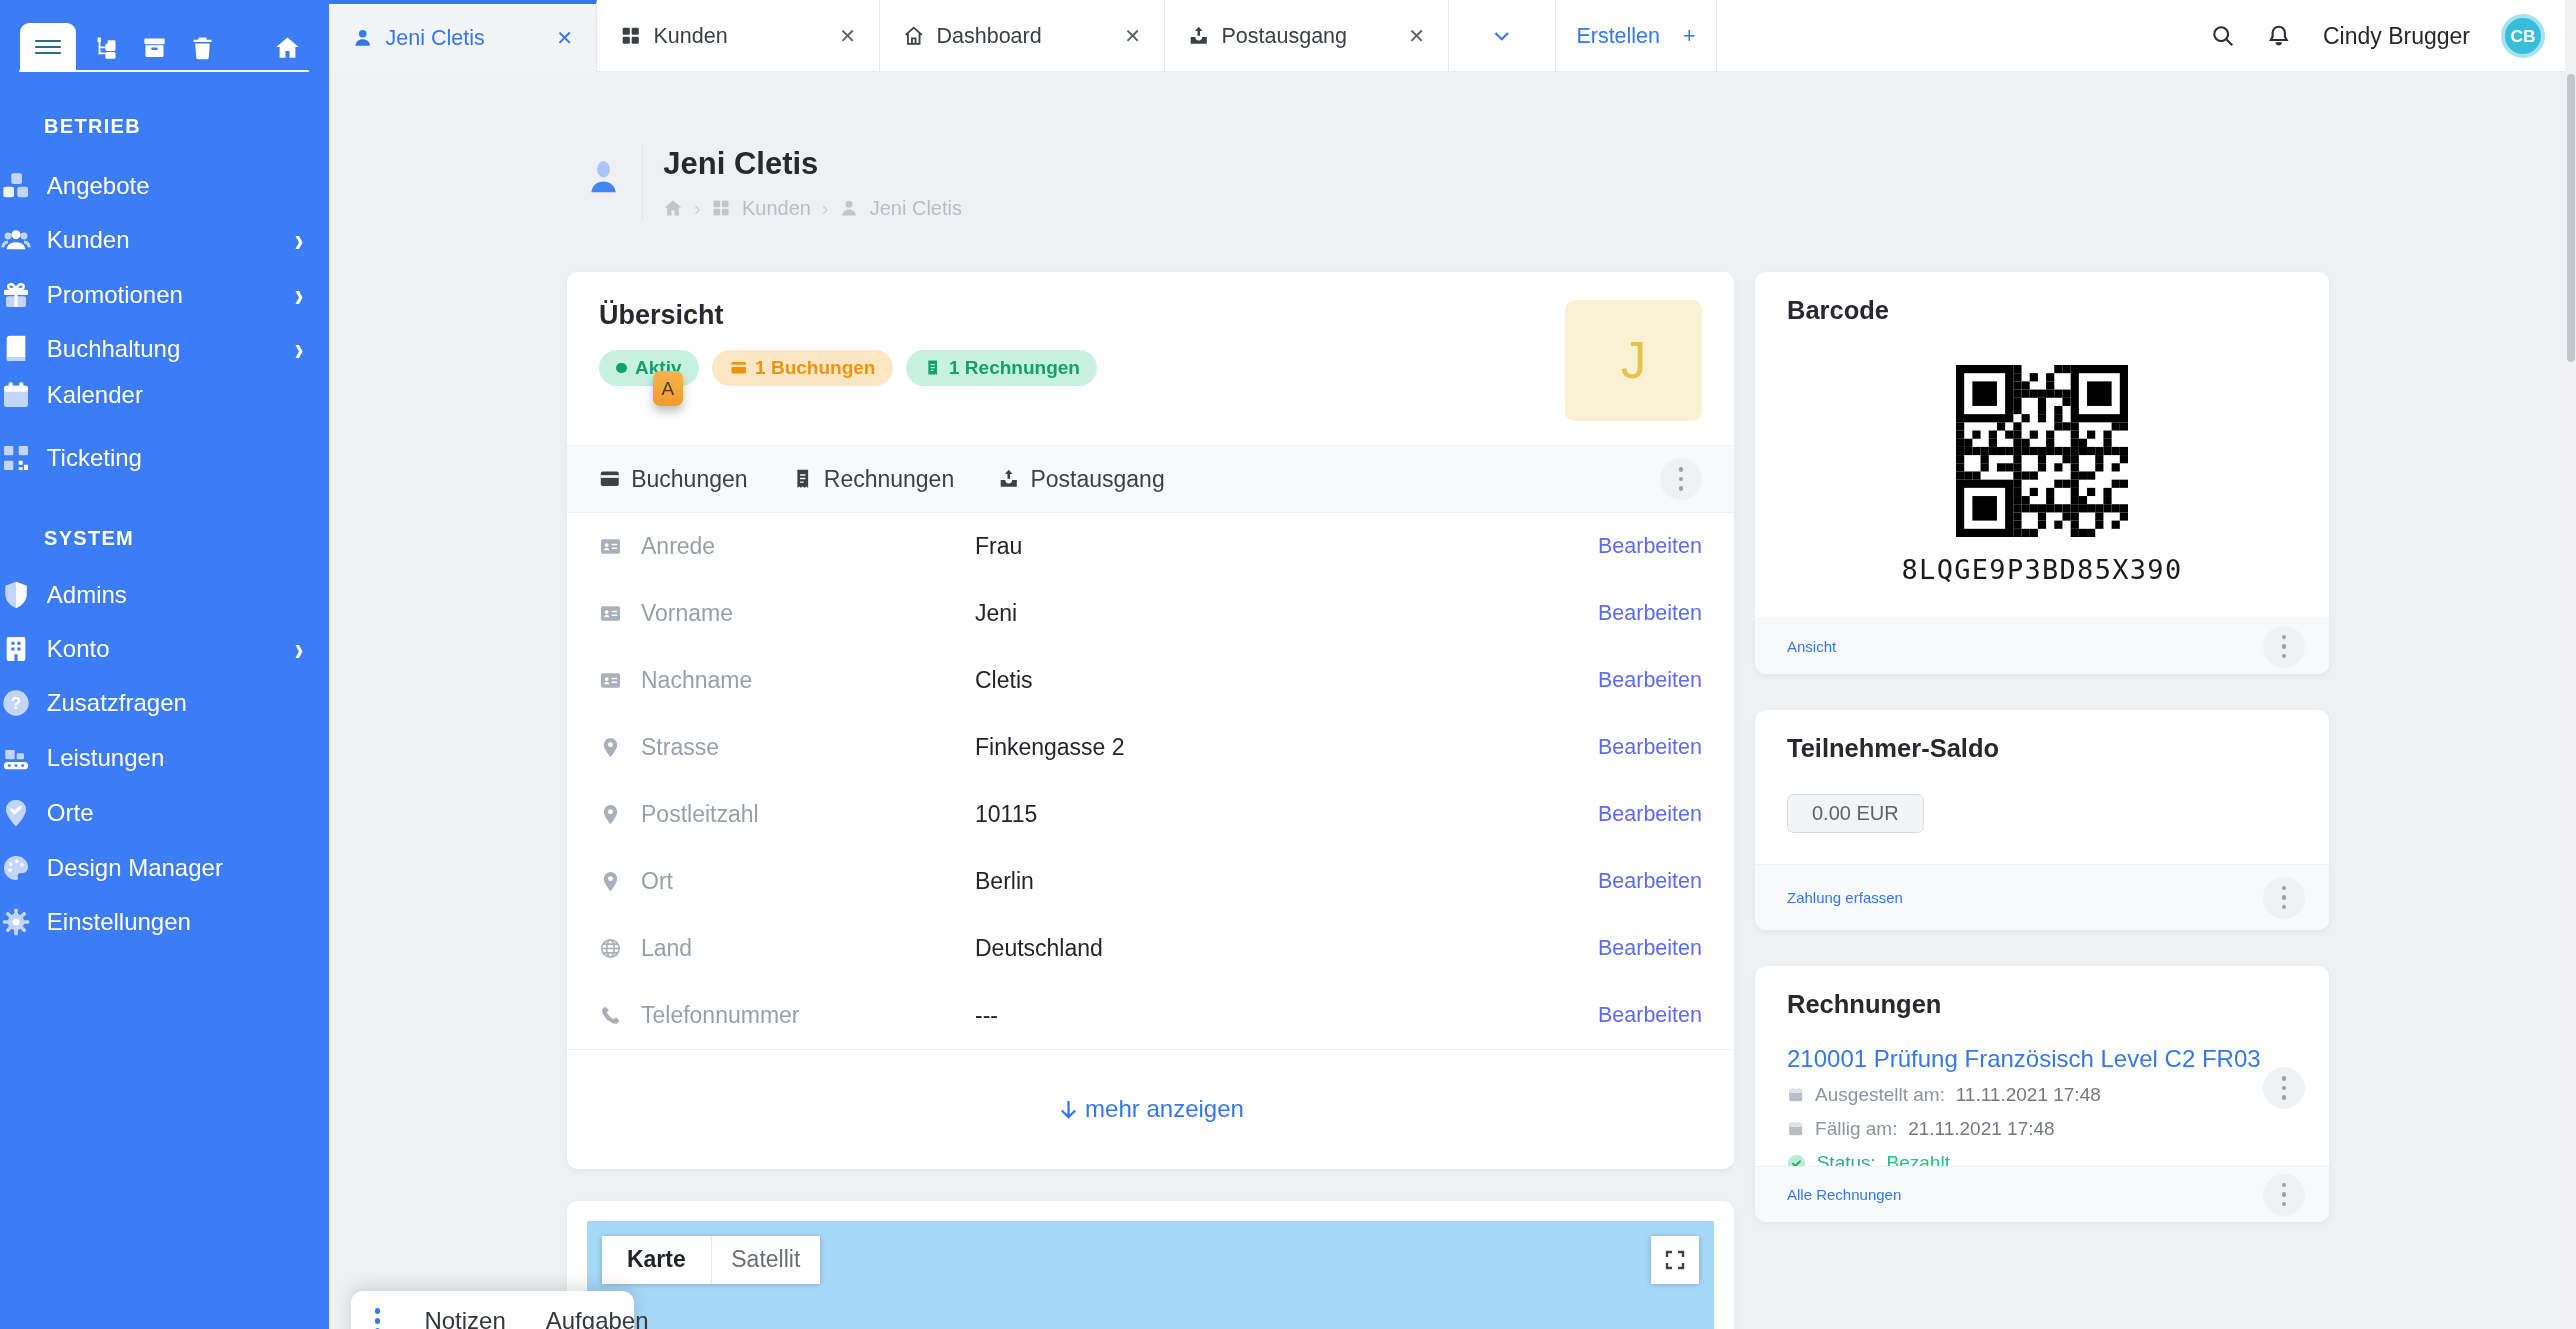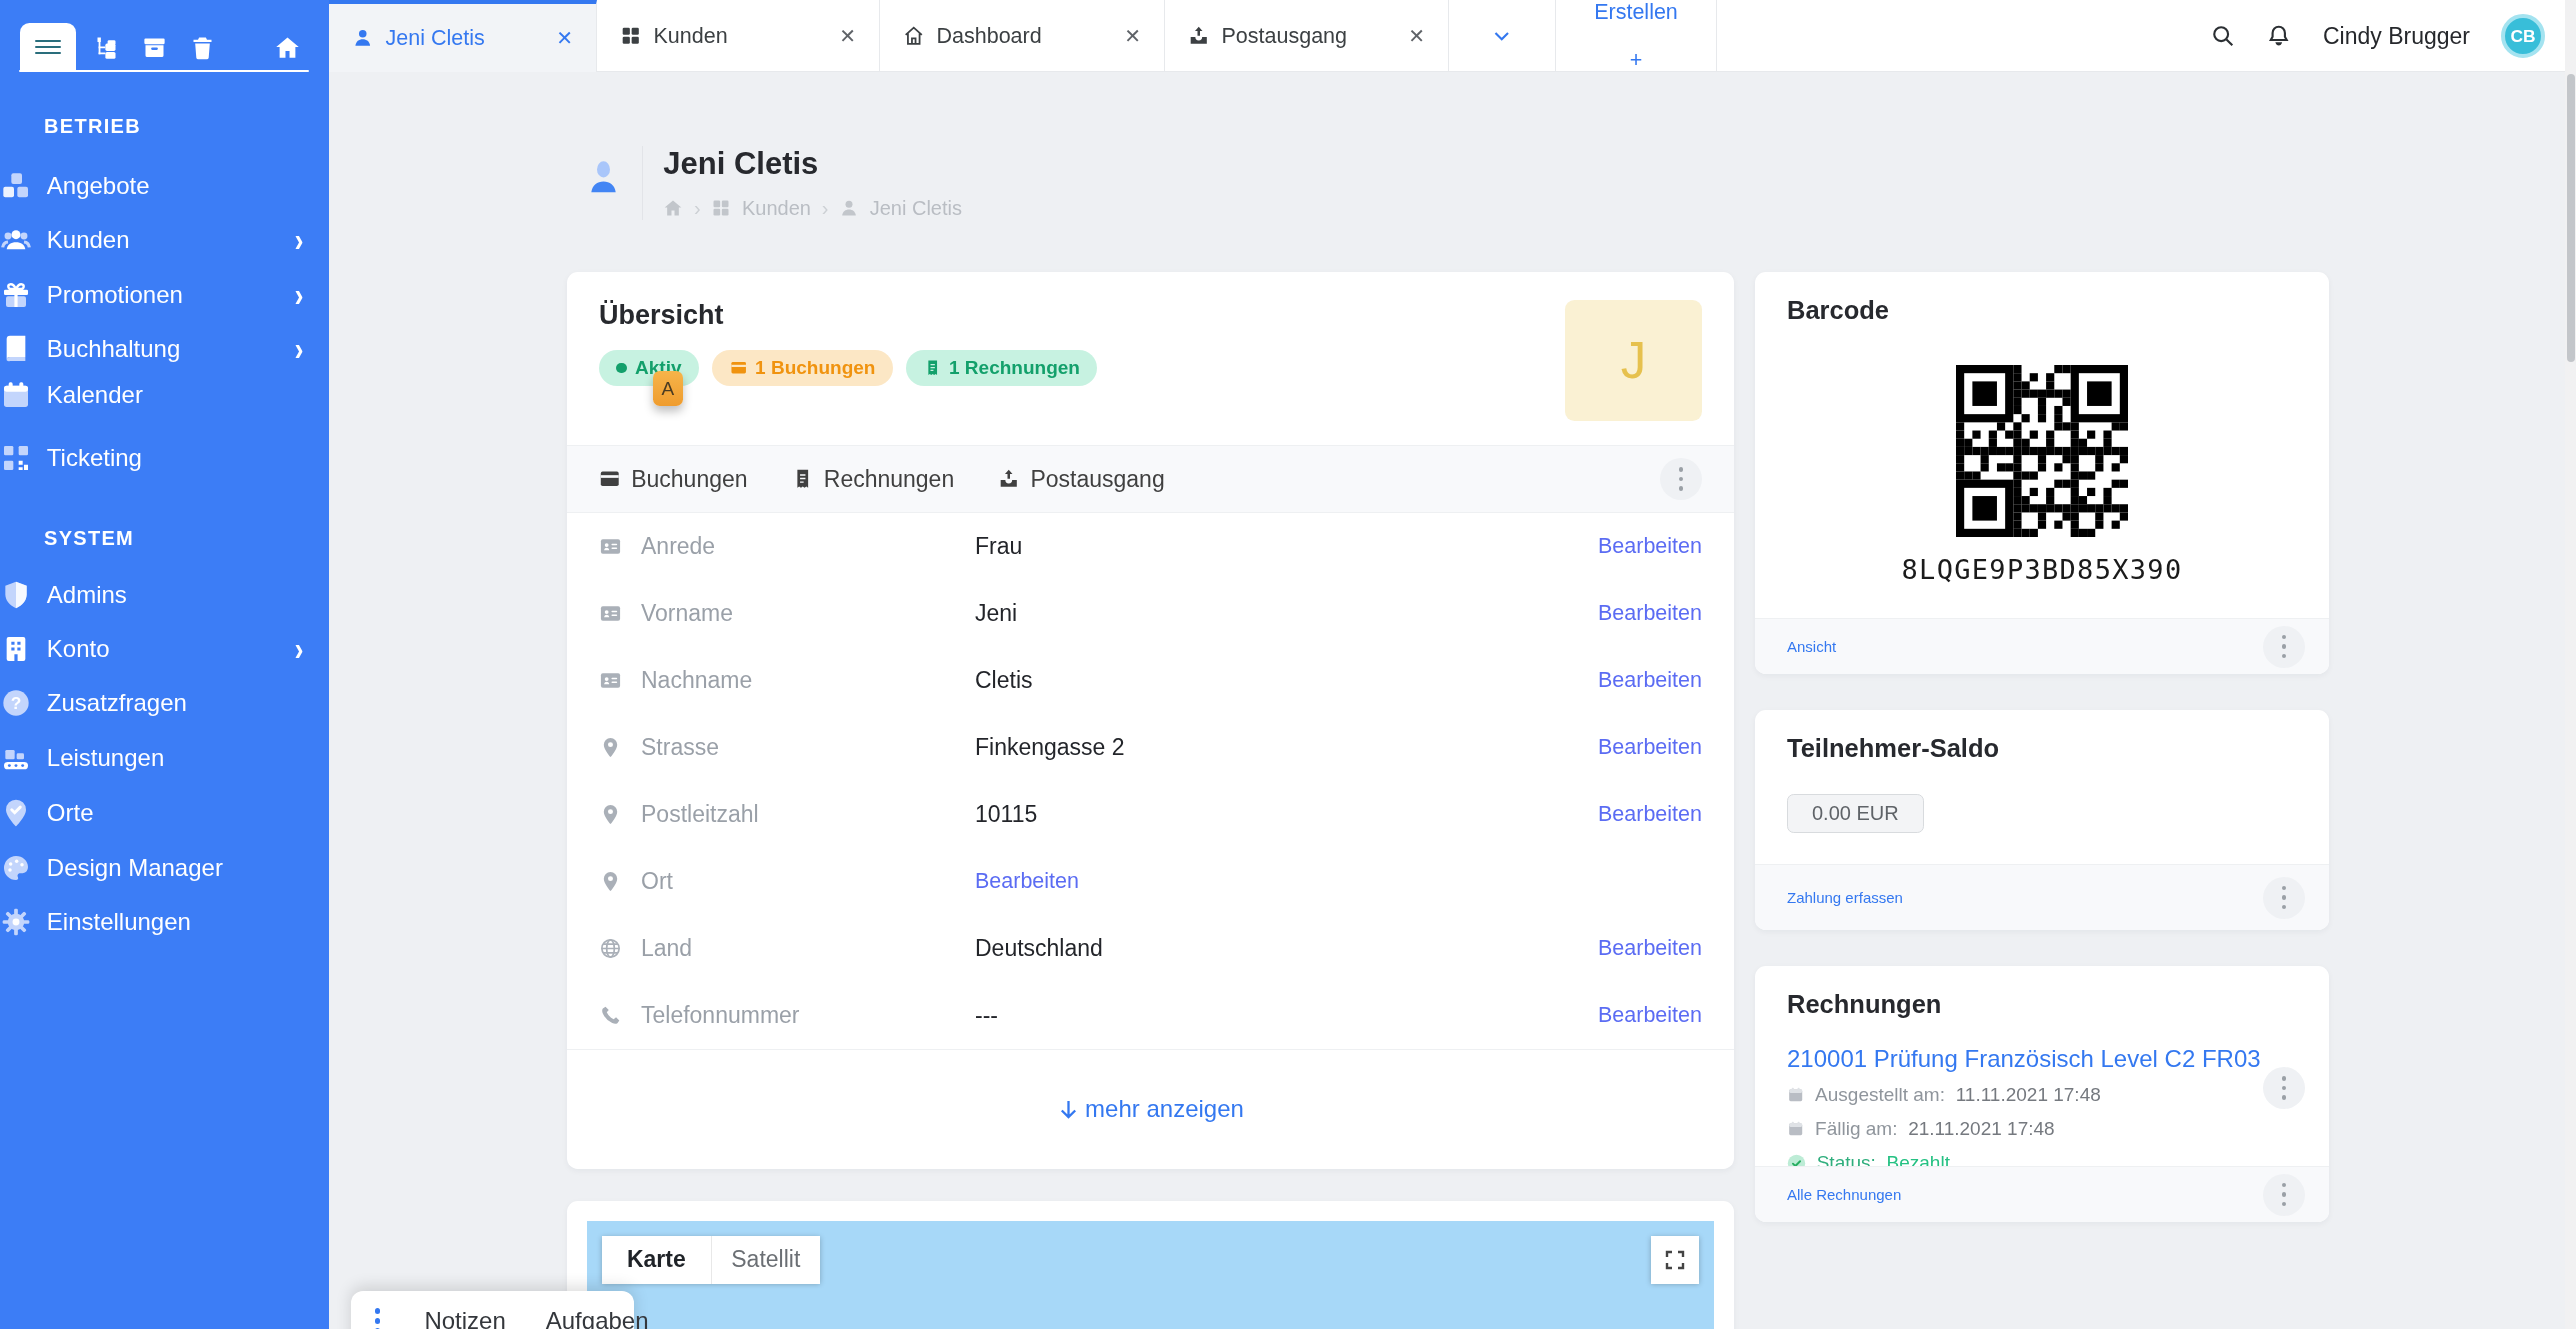--- a/index.html
+++ b/index.html
@@ -22,21 +22,21 @@
 
   
   .topbar { position:absolute; left:329px; top:0; right:0; height:72px; background:#fff; border-bottom:1.3px solid #e7e9ec; display:flex; z-index:20; }
   .tab { position:relative; height:72px; border-right:1.3px solid #e7e9ec; display:flex; align-items:center; padding:0 23px; gap:12px; cursor:pointer; }
   .tab .t-ico { width:21.5px; height:21.5px; color:#3c4043; }
   .tab .t-label { font-size:21.5px; color:#3c4043; white-space:nowrap; }
   .tab .t-close { margin-left:auto; font-size:20px; color:#5f6368; padding-left:16px; }
   .tab.active { background:#f2f4f7; border-top:4px solid #3478f0; }
   .tab.active .t-label, .tab.active .t-close, .tab.active .t-ico { color:#3478f0; }
   .tab-chevron { width:107px; justify-content:center; color:#3478f0; }
-  .tab-create { width:161px; justify-content:center; gap:23px;flex-direction:column; }
+  .tab-create { width:161px; justify-content:center; gap:23px; }
   .tab-create .t-label { color:#3478f0; font-weight:500; }
   .tb-right { position:absolute; right:31px; top:0; height:72px; display:flex; align-items:center; gap:31px; }
   .tb-ico { width:25.5px; height:25.5px; color:#2b2f33; cursor:pointer; }
   .tb-user { font-size:23px; color:#26282c; }
   .tb-avatar { width:44px; height:44px; border-radius:50%; background:#38bed9; border:4px solid #a4e3f0; color:#fff; font-size:17.4px; font-weight:bold; display:flex; align-items:center; justify-content:center; cursor:pointer; }
 
   
   .scrollbar { position:absolute; right:0; top:0; width:10.7px; height:1330px; background:#f1f1f2; z-index:40; }
   .scroll-thumb { position:absolute; left:1.3px; top:74px; width:8px; height:288px; background:#c3c6ca; border-radius:4px; }
 
@@ -559,20 +559,21 @@
     </div>
     <div class="f-row">
       <span class="f-labelwrap">
           <span class="f-ico">
             <svg viewBox="0 0 24 24" fill="currentColor">
               <path d="M12 2a7 7 0 0 0-7 7c0 5 7 13 7 13s7-8 7-13a7 7 0 0 0-7-7zm0 9.6A2.6 2.6 0 1 1 12 6.4a2.6 2.6 0 0 1 0 5.2z"></path>
             </svg>
           </span>
           <span class="f-label">Ort</span>
         </span>
+      <span class="f-value">Berlin</span>
       <span class="f-edit">Bearbeiten</span>
     </div>
     <div class="f-row">
       <span class="f-labelwrap">
           <span class="f-ico">
             <svg viewBox="0 0 24 24" fill="none" stroke="currentColor" stroke-width="1.8">
               <circle cx="12" cy="12" r="9"></circle>
               <ellipse cx="12" cy="12" rx="4" ry="9"></ellipse>
               <path d="M3 12h18M4.3 7.5h15.4M4.3 16.5h15.4"></path>
             </svg>

